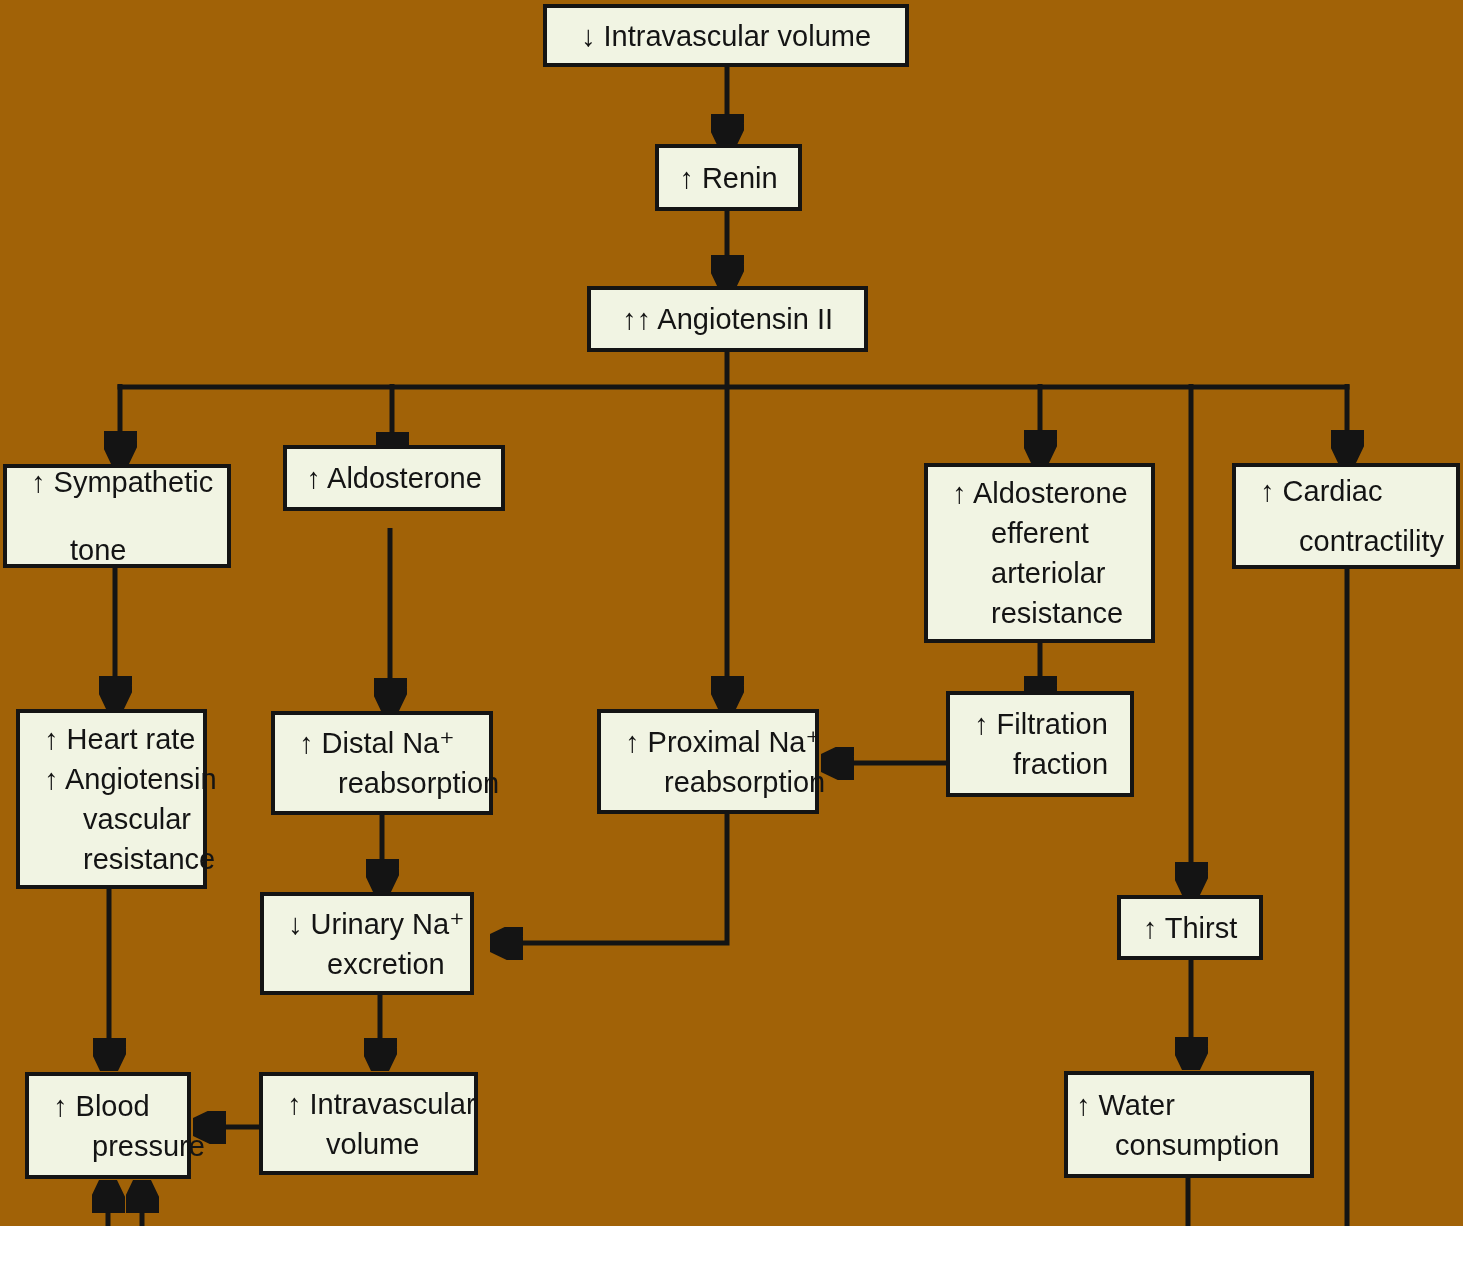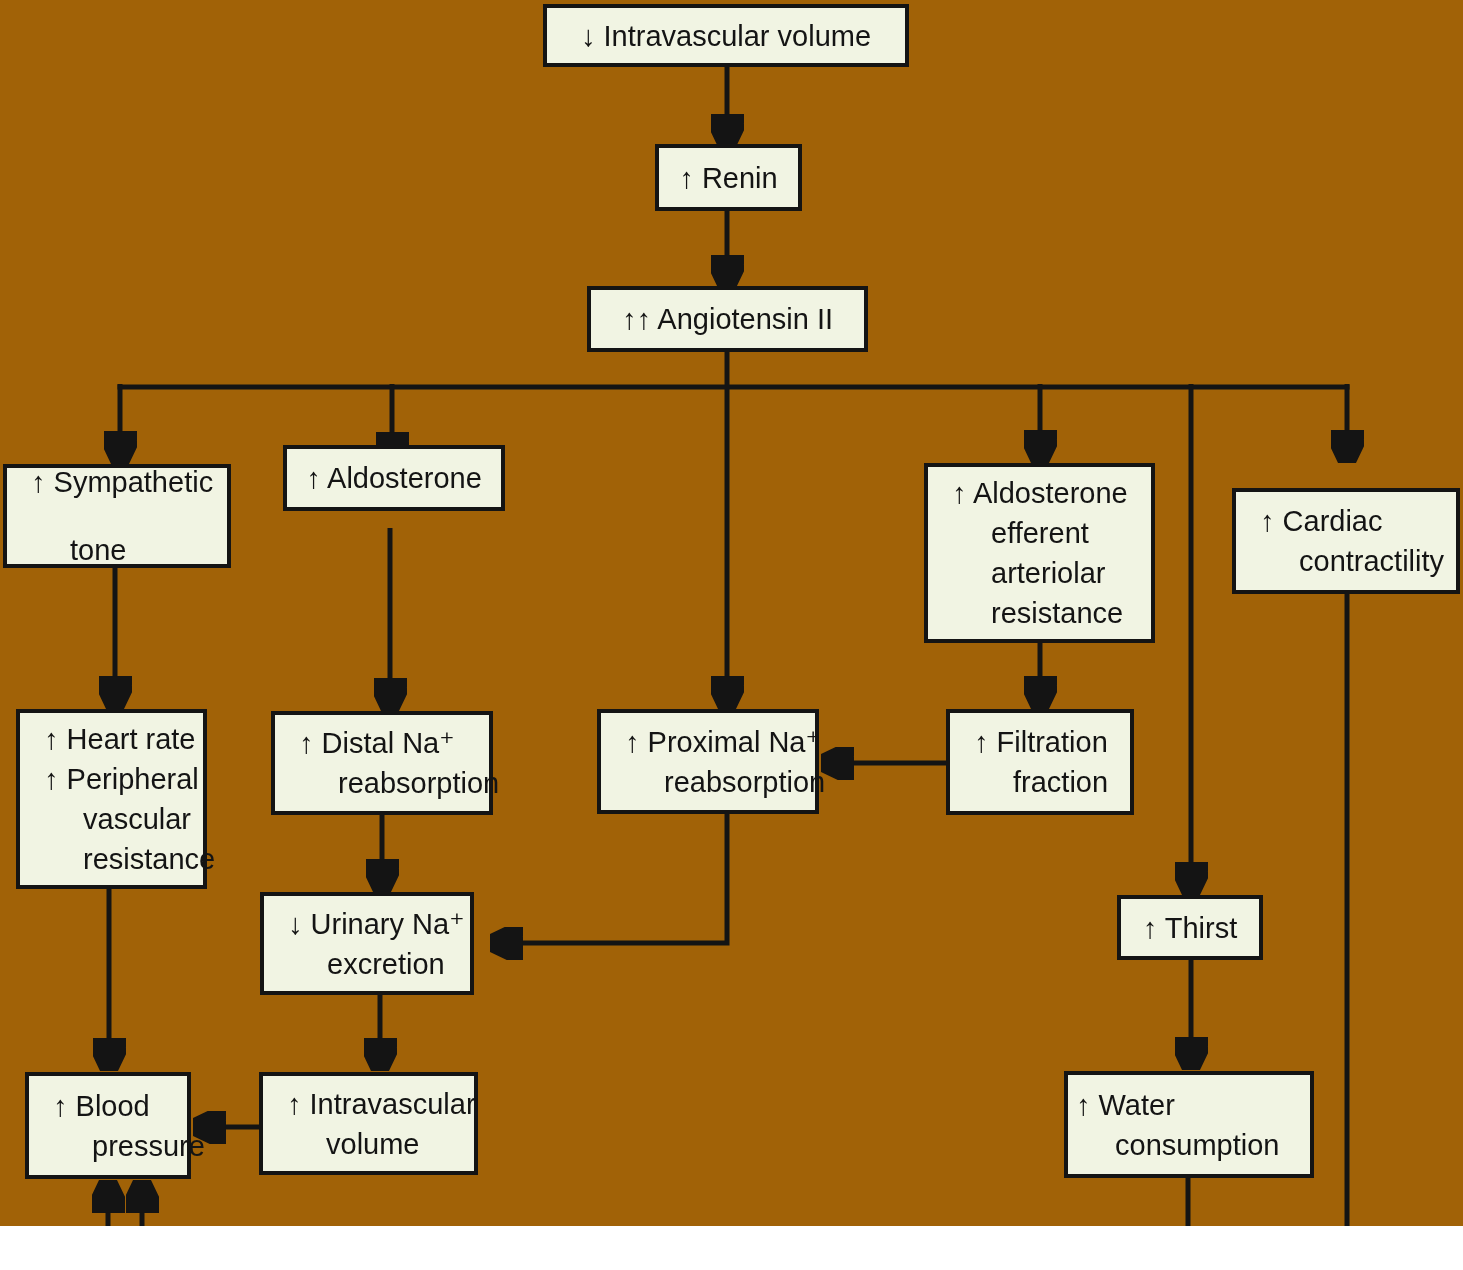--- a/index.html
+++ b/index.html
@@ -79,43 +79,43 @@
     <div class="bl">↑ Aldosterone</div>
   </div>
 
   <div class="box" style="left:924px;top:463px;width:231px;height:180px;">
     <div class="bl">↑ Aldosterone</div>
     <div class="bl ind">efferent</div>
     <div class="bl ind">arteriolar</div>
     <div class="bl ind">resistance</div>
   </div>
 
-  <div class="box" style="left:1232px;top:488px;width:228px;height:106px;">
+  <div class="box" style="left:1232px;top:463px;width:228px;height:106px;justify-content:space-between;">
     <div class="bl">↑ Cardiac</div>
     <div class="bl ind">contractility</div>
   </div>
 
   <div class="box" style="left:16px;top:709px;width:191px;height:180px;">
     <div class="bl">↑ Heart rate</div>
-    <div class="bl">↑ Peripheral</div>
+    <div class="bl">↑ Angiotensin</div>
     <div class="bl ind">vascular</div>
     <div class="bl ind">resistance</div>
   </div>
 
   <div class="box" style="left:271px;top:711px;width:222px;height:104px;">
     <div class="bl">↑ Distal Na⁺</div>
     <div class="bl ind">reabsorption</div>
   </div>
 
   <div class="box" style="left:597px;top:709px;width:222px;height:105px;">
     <div class="bl">↑ Proximal Na⁺</div>
     <div class="bl ind">reabsorption</div>
   </div>
 
-  <div class="box" style="left:946px;top:709px;width:188px;height:106px;">
+  <div class="box" style="left:946px;top:691px;width:188px;height:106px;">
     <div class="bl">↑ Filtration</div>
     <div class="bl ind">fraction</div>
   </div>
 
   <div class="box center" style="left:1117px;top:895px;width:146px;height:65px;">
     <div class="bl">↑ Thirst</div>
   </div>
 
   <div class="box" style="left:260px;top:892px;width:214px;height:103px;">
     <div class="bl">↓ Urinary Na⁺</div>

